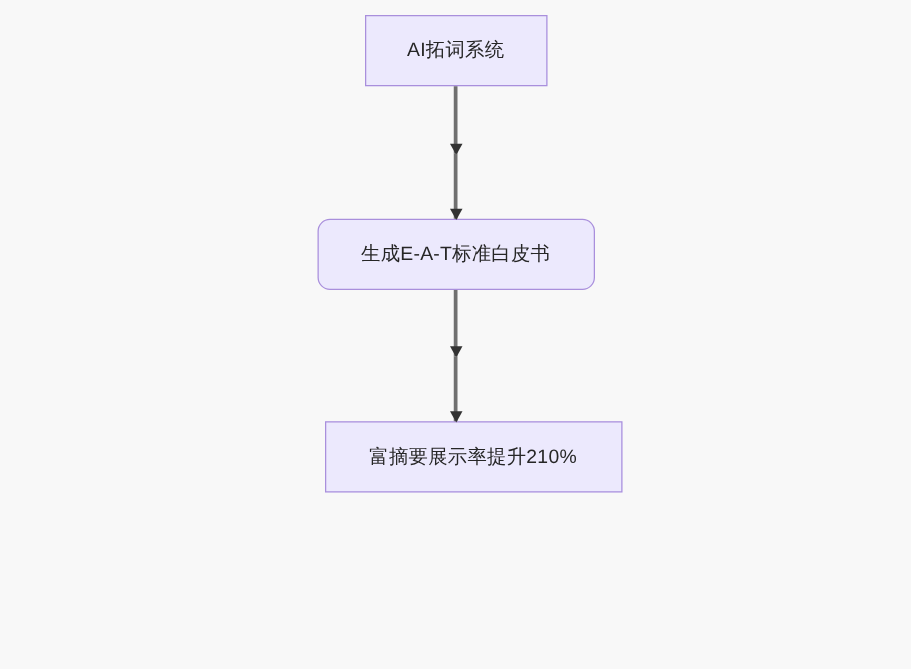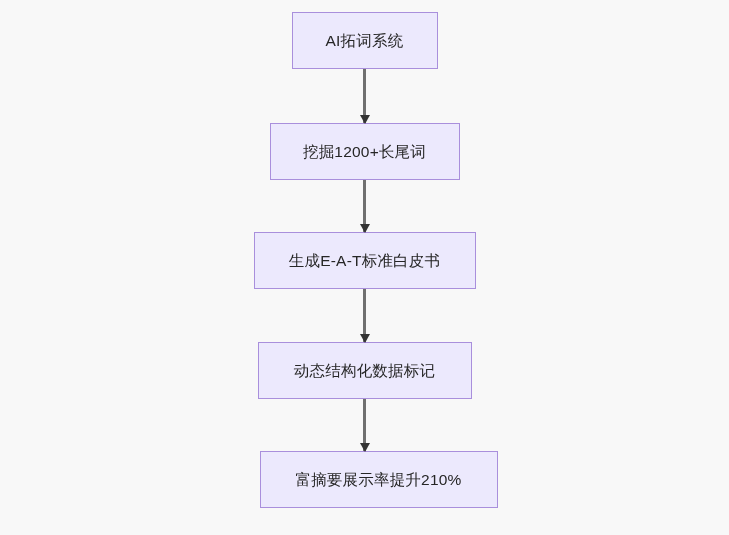--- a/index.html
+++ b/index.html
@@ -55,21 +55,21 @@
     transform: translateX(-50%);
     width: 0;
     height: 0;
     border-left: 5.5px solid transparent;
     border-right: 5.5px solid transparent;
     border-top: 9px solid #333333;
   }
   
   .n0 { width: 146px; }
   .n1 { width: 190px; }
-  .n2 { width: 222px; }
+  .n2 { width: 222px; border-radius: 10px; }
   .n3 { width: 214px; }
   .n4 { width: 238px; margin-left: 28px; }
   
   .g0 { height: 54px; }
   .g1 { height: 52px; }
   .g2 { height: 53px; }
   .g3 { height: 52px; }
   .top-pad { height: 12px; width: 1px; }
 </style>
 </head>
@@ -79,35 +79,33 @@
 
   <div class="top-pad"></div>
 
   <div class="node n0">AI拓词系统</div>
 
   <div class="connector g0">
     <div class="stem"></div>
     <div class="head"></div>
   </div>
 
-  <div class="node n1">挖掘1200+长尾词</div>
 
   <div class="connector g1">
     <div class="stem"></div>
     <div class="head"></div>
   </div>
 
   <div class="node n2">生成E-A-T标准白皮书</div>
 
   <div class="connector g2">
     <div class="stem"></div>
     <div class="head"></div>
   </div>
 
-  <div class="node n3">动态结构化数据标记</div>
 
   <div class="connector g3">
     <div class="stem"></div>
     <div class="head"></div>
   </div>
 
   <div class="node n4">富摘要展示率提升210%</div>
 
 </div>
 

